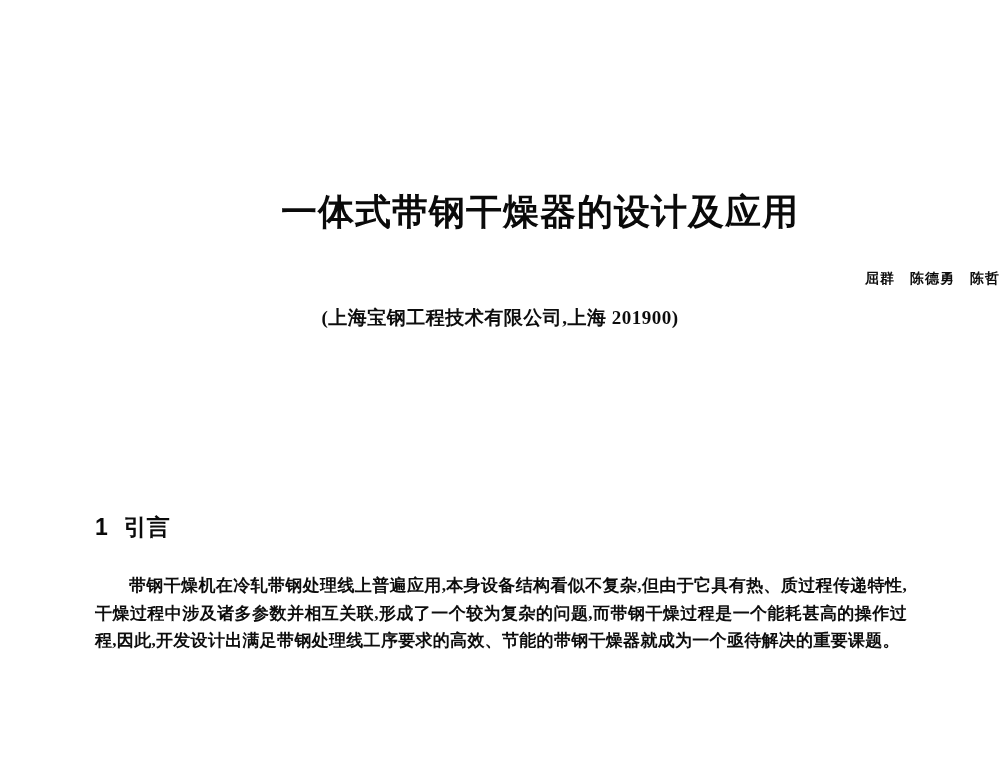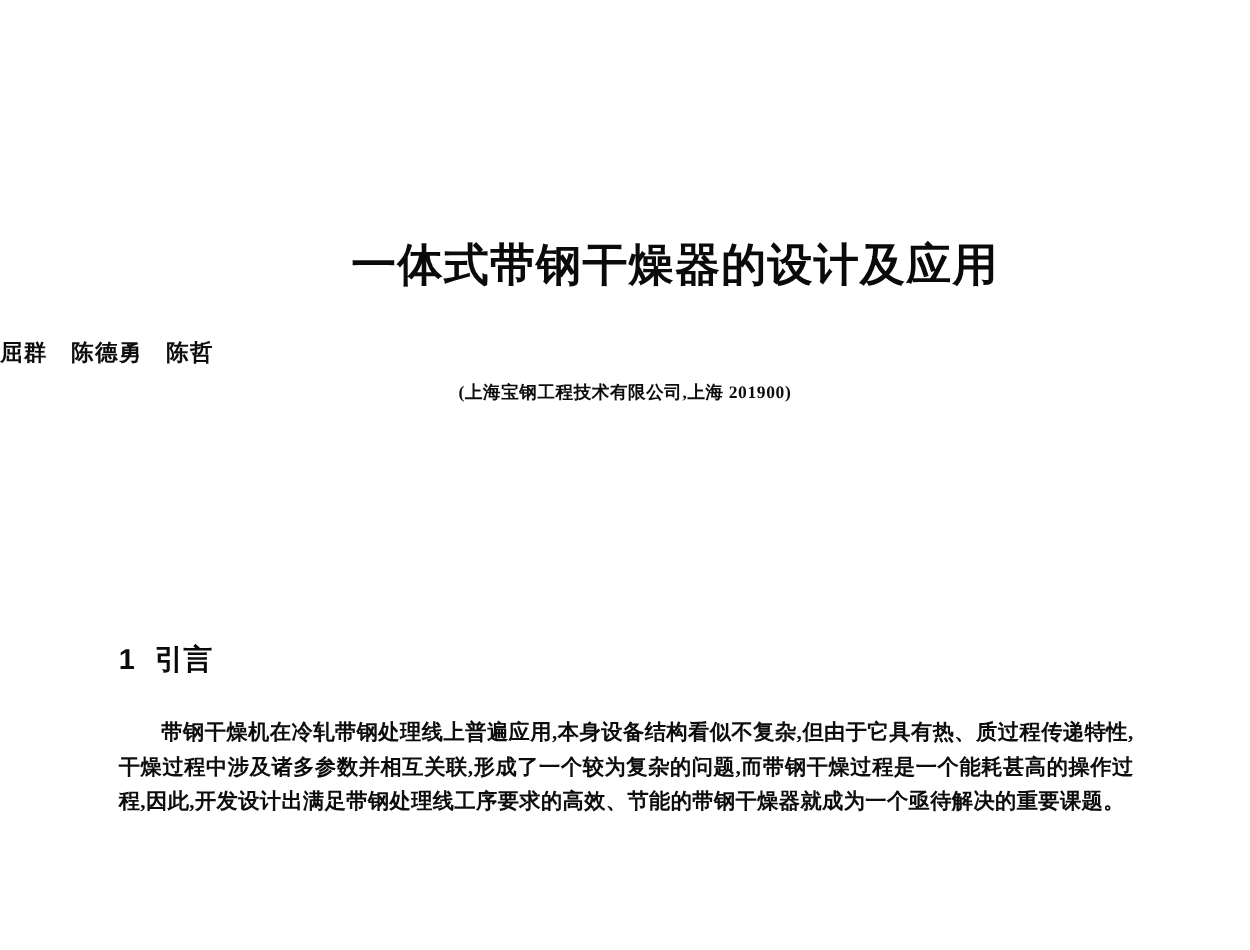--- a/index.html
+++ b/index.html
@@ -20,28 +20,28 @@
     margin: 0;
     text-align: center;
     font-family: "Liberation Sans", sans-serif;
     font-size: 36px; font-weight: 900;
     letter-spacing: 1px;
     color: #0a0a0a;
     padding-left: 40px;
   }
   .authors {
     position: absolute; top: 270px; left: 0; width: 100%;
-    text-align: left;
-    font-size: 18px; font-weight: 600;
+    text-align: right;
+    font-size: 14px; font-weight: 600;
     letter-spacing: 1px;
   }
   .affiliation {
     position: absolute; top: 305px; left: 0; width: 100%;
     text-align: center;
-    font-size: 14px; font-weight: 600;
+    font-size: 19px; font-weight: 600;
     letter-spacing: 0.5px;
   }
   .abstract-block {
     position: absolute; top: 352px; left: 125px; width: 757px;
     font-size: 15px; line-height: 28px;
     font-weight: bold;
     letter-spacing: 0.4px;
     text-align: justify;
   }
   .abstract-block p { margin: 0; }

